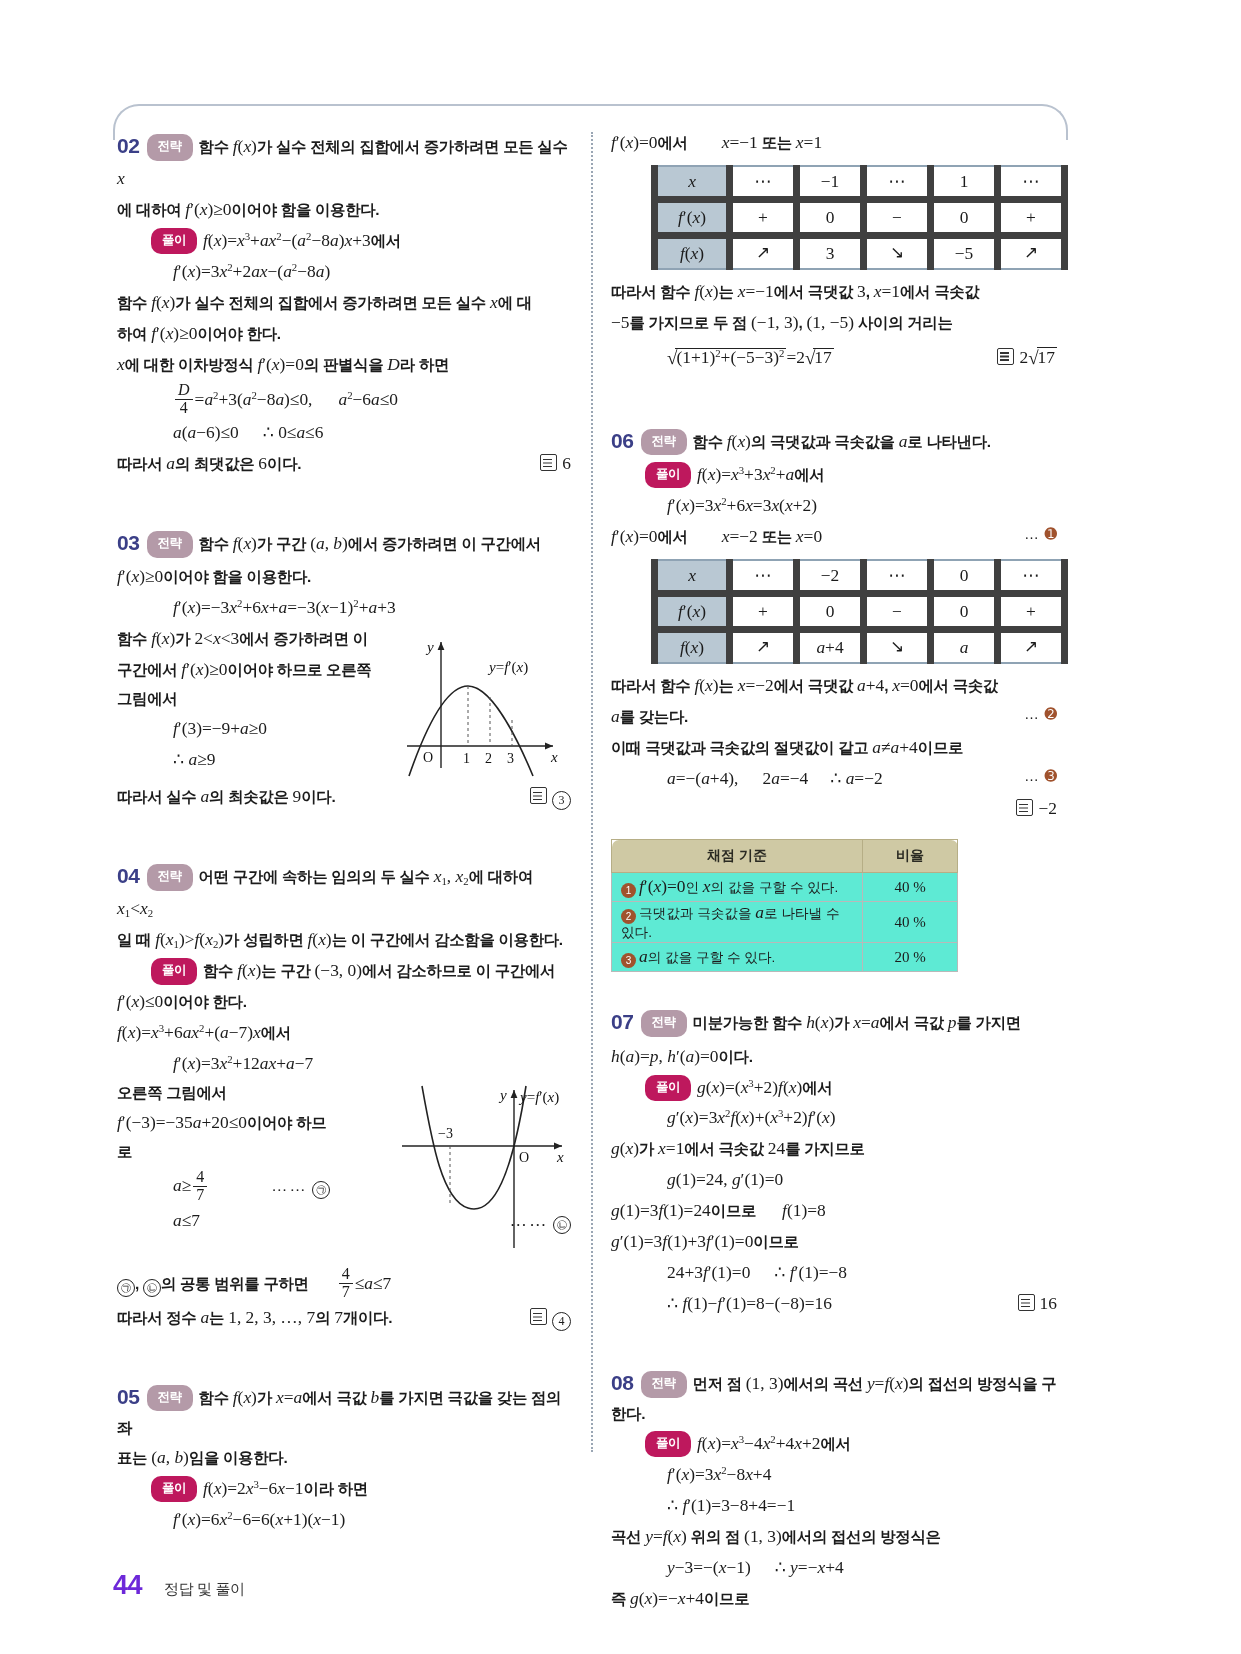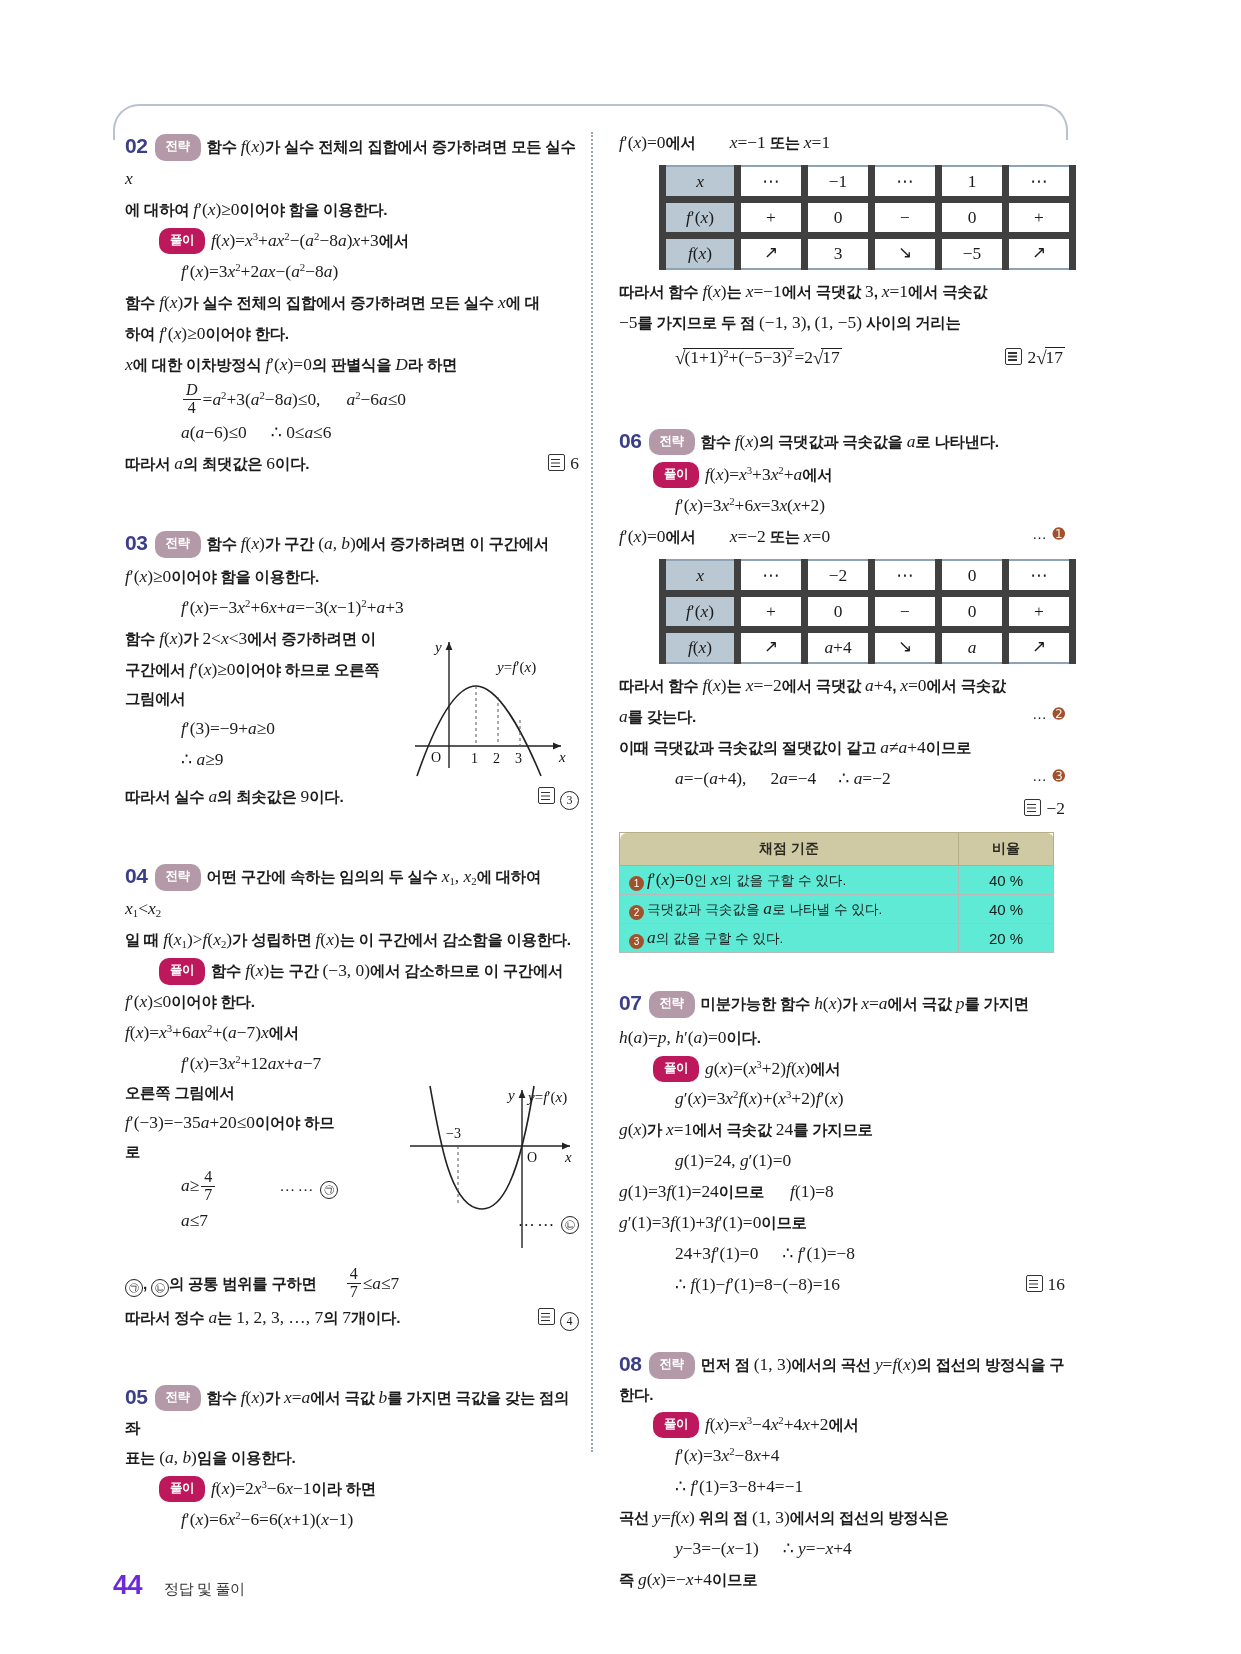--- a/index.html
+++ b/index.html
@@ -37,21 +37,21 @@
   .frame-mask {
     position: absolute;
     left: 112px;
     top: 140px;
     width: 960px;
     height: 40px;
     background: #fff;
   }
   .columns {
     position: absolute;
-    left: 125px;
+    left: 117px;
     top: 128px;
     width: 955px;
     display: flex;
     gap: 0;
   }
   .col {
     width: 470px;
     box-sizing: border-box;
   }
   .col-left { padding-right: 16px; }
@@ -250,41 +250,41 @@
   .arrow-up, .arrow-dn {
     display: inline-block;
     font-family: "DejaVu Sans", sans-serif;
     font-size: 17px;
     line-height: 1;
   }
 
   
   .rubric {
     border-collapse: collapse;
-    width: 435px;
-    margin: 14px 0 6px 0;
+    width: 347px;
+    margin: 21px 0 6px 0;
     font-size: 13.6px;
   }
   .rubric th {
     background: #cfc9a4;
     color: #2a2a22;
     font-weight: bold;
     height: 30px;
     border: 1px solid #b6ae86;
     font-size: 14px;
   }
   .rubric th:first-child { border-top-left-radius: 7px; }
   .rubric th:last-child { border-top-right-radius: 7px; }
   .rubric td {
     border: 1px solid #b9b9b9;
     height: 28px;
     padding: 0 9px;
     background: #5eead4;
   }
-  .rubric td.pct { text-align: center; width: 76px; font-family: Liberation Sans, sans-serif; font-size: 15px;}
+  .rubric td.pct { text-align: center; width: 76px; font-family: Liberation Serif, serif; font-size: 15px;}
 
   
   .gfloat-03 {
     float: right;
     margin: 4px 8px 0 10px;
   }
   .gfloat-04 {
     float: right;
     margin: 2px 2px 0 10px;
   }

